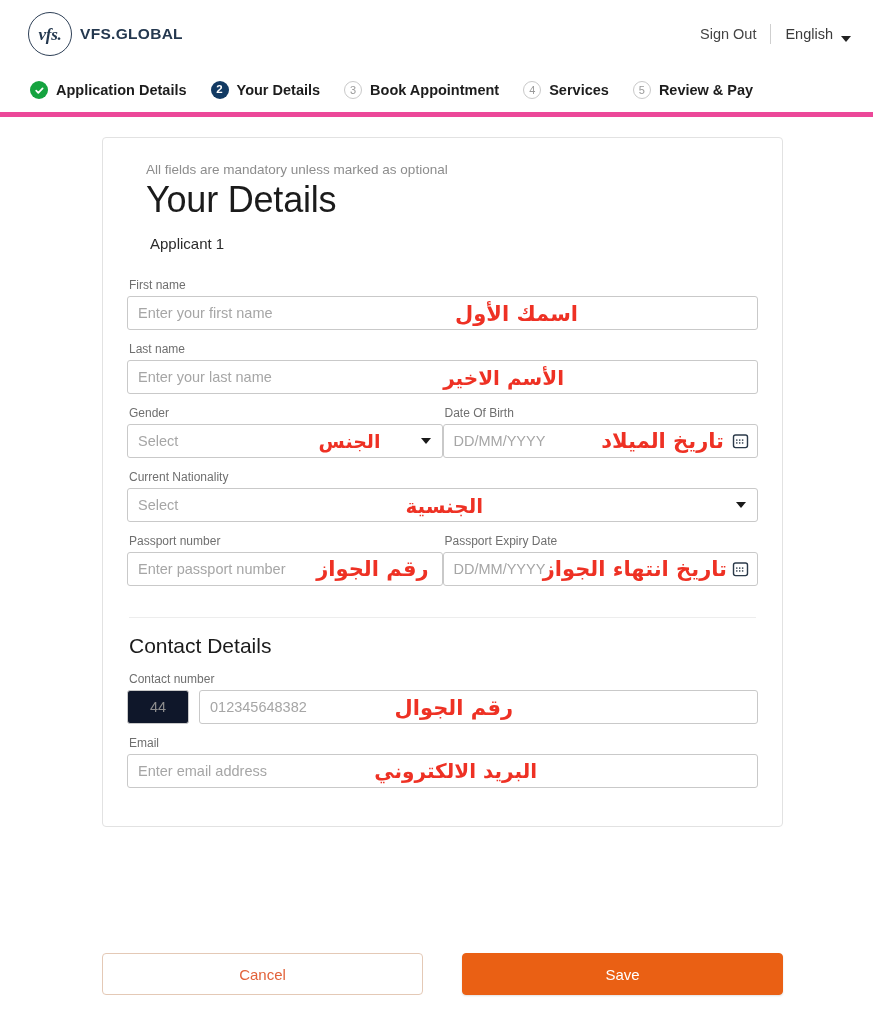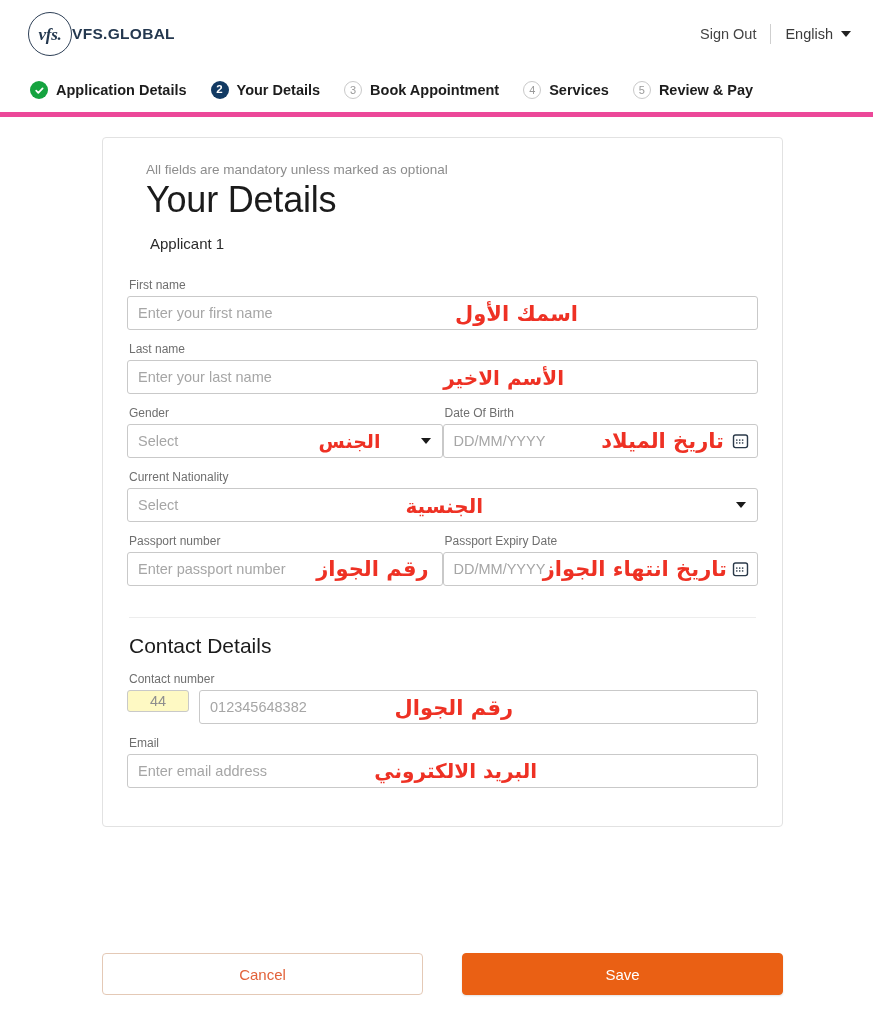--- a/index.html
+++ b/index.html
@@ -15,21 +15,21 @@
 
   
   .header {
     height: 68px;
     display: flex;
     align-items: center;
     padding: 0 22px 0 28px;
     background: #fff;
     position: relative;
   }
-  .brand { display: flex; align-items: center; gap: 0; }
+  .brand { display: flex; align-items: center; gap: 8px; }
   .brand-mark {
     width: 44px; height: 44px; border-radius: 50%;
     border: 1.4px solid #2e4057;
     display: flex; align-items: center; justify-content: center;
     background: #fff;
   }
   .brand-mark span {
     font-family: "Liberation Serif", "DejaVu Serif", serif;
     font-style: italic; font-weight: 700;
     font-size: 17px; color: #24384f; letter-spacing: -0.3px;
@@ -39,21 +39,21 @@
     font-size: 15.5px; font-weight: 700; color: #24384f;
     letter-spacing: 0.3px;
   }
   .header-right {
     margin-left: auto; display: flex; align-items: center; gap: 0;
     font-size: 14.5px; color: #3b3b3b;
   }
   .signout { color: #444; cursor: pointer; padding: 0 14px 0 0; }
   .hdr-div { width: 1px; height: 20px; background: #cfcfcf; }
   .lang {
-    display: flex; align-items: center; gap: 8px;
+    display: flex; align-items: flex-end; gap: 8px;
     padding-left: 14px; cursor: pointer; color: #3b3b3b;
   }
   .caret {
     width: 0; height: 0;
     border-left: 5px solid transparent;
     border-right: 5px solid transparent;
     border-top: 6px solid #222;
   }
 
   
@@ -158,23 +158,23 @@
     margin: 19px 2px 16px 2px;
   }
   .contact-title {
     font-size: 21px; color: #1b1b1b; font-weight: 400;
     margin: 0 0 14px 2px;
   }
 
   .phone-row { display: flex; gap: 10px; }
   .cc {
     width: 62px; flex: 0 0 62px;
-    height: 22px; border: 1px solid #c9c9c9; border-radius: 3px;
+    height: 34px; border: 1px solid #c9c9c9; border-radius: 3px;
     display: flex; align-items: center; justify-content: center;
-    font-size: 14.5px; color: #8e8e8e; background: #fef9c3;
+    font-size: 14.5px; color: #8e8e8e; background: #0f172a;
   }
   .phone-input { flex: 1 1 auto; position: relative; }
 
   
   .actions {
     position: absolute;
     left: 102px; top: 953px; width: 681px;
     display: flex; gap: 39px;
   }
   .btn {

